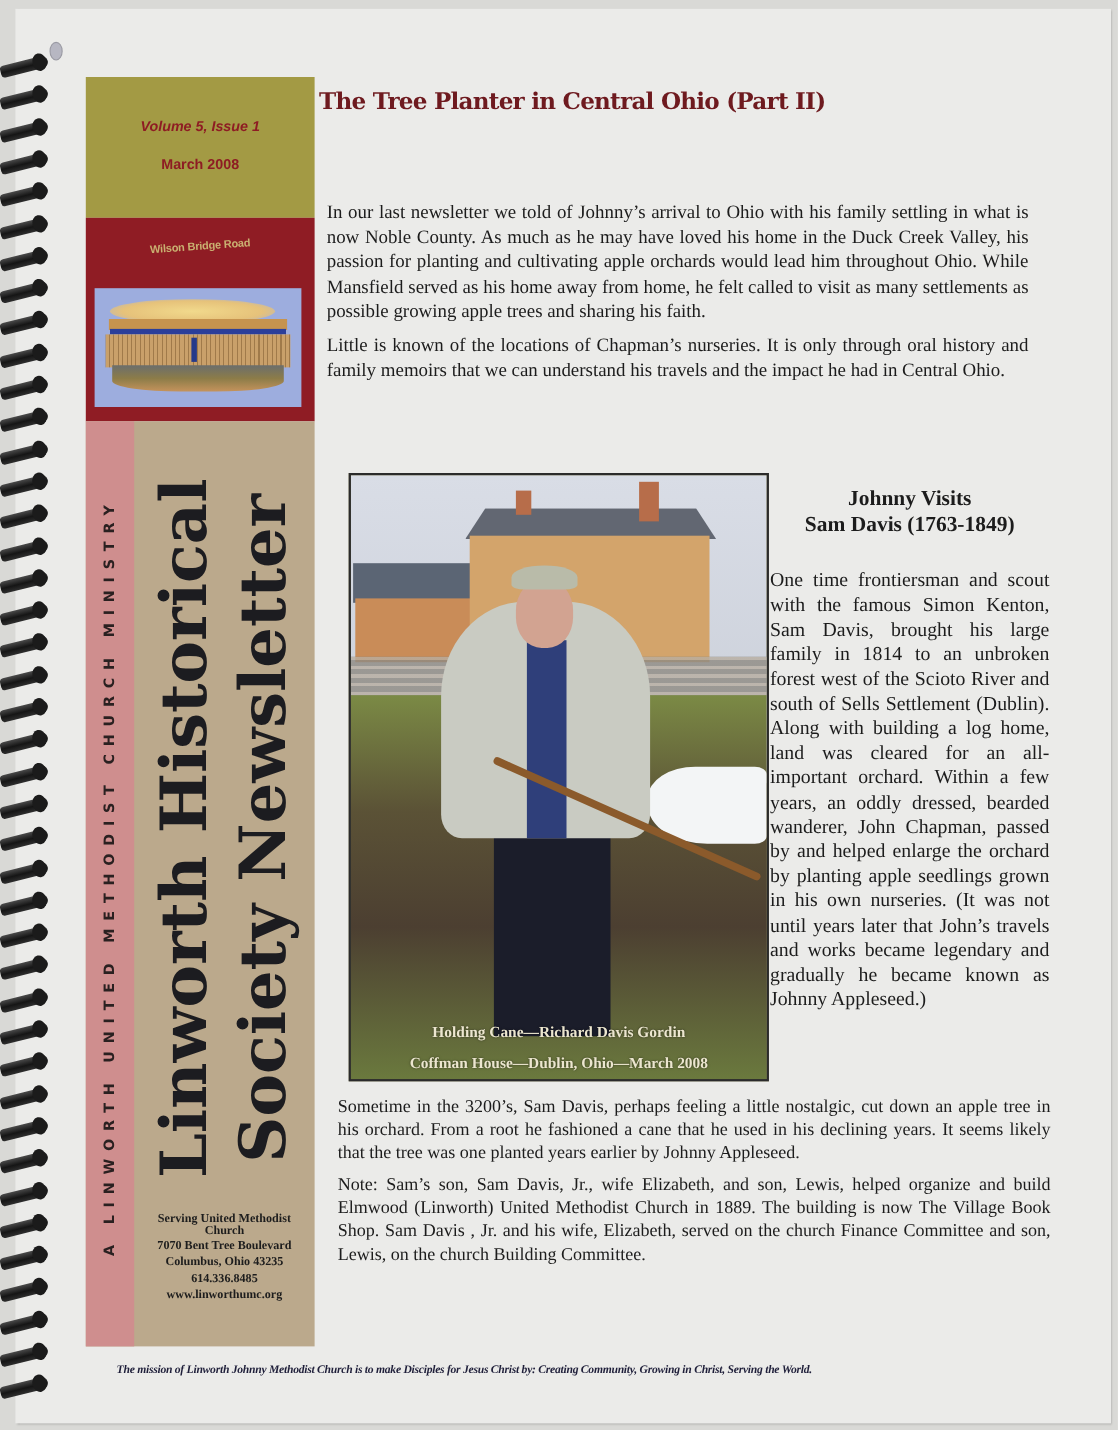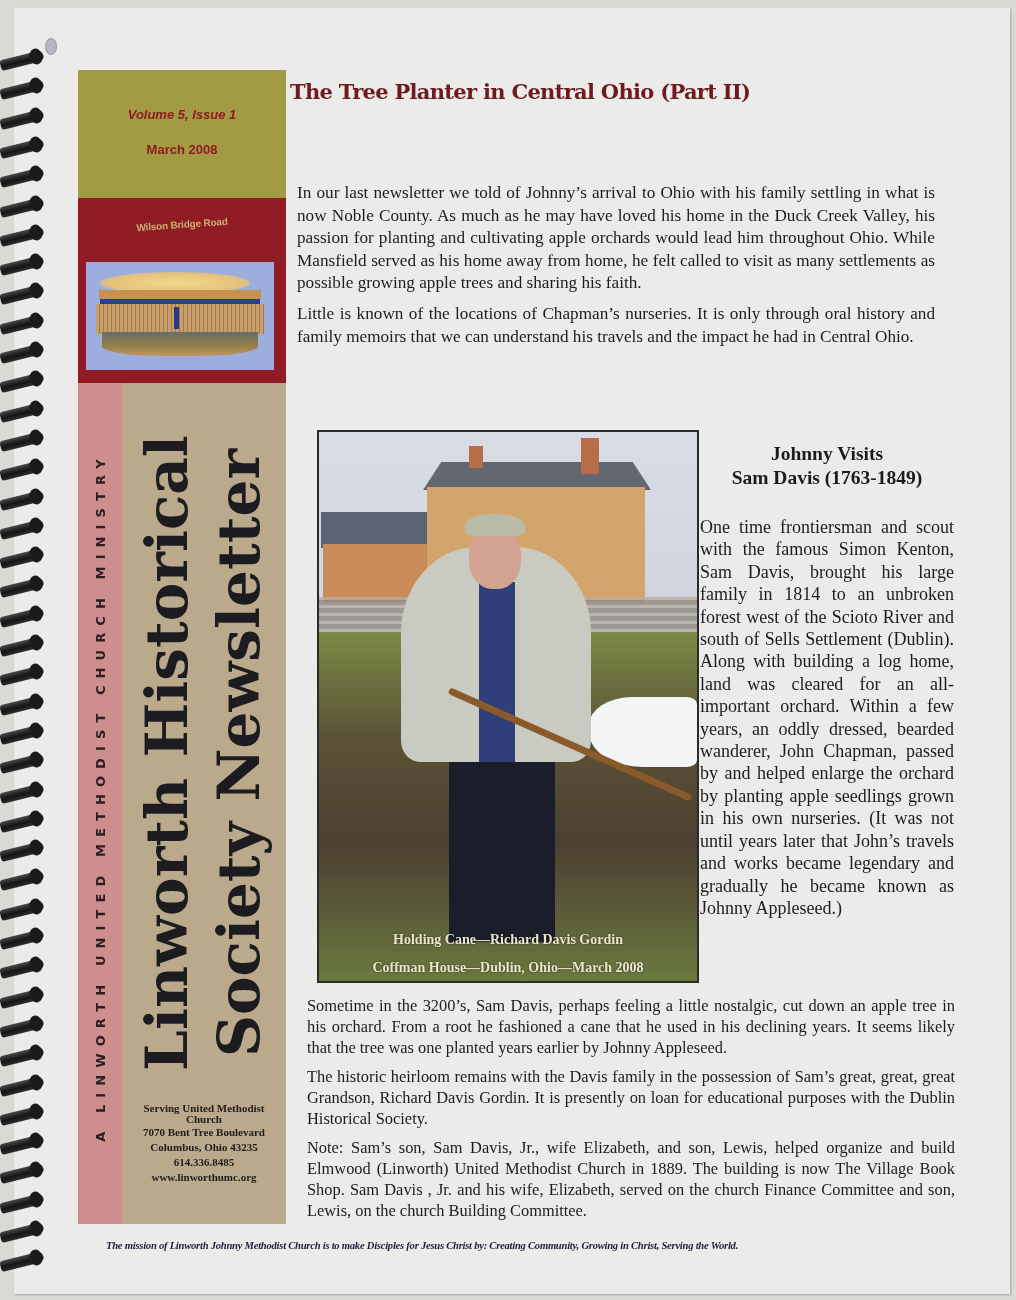--- a/index.html
+++ b/index.html
@@ -275,17 +275,16 @@
 <div class="sidebar-article">
   <h2 class="sa-heading">
     <span>Johnny Visits</span>
     <span>Sam Davis (1763-1849)</span>
   </h2>
   <p class="body-text sa-body">One time frontiersman and scout with the famous Simon Kenton, Sam Davis, brought his large family in 1814 to an unbroken forest west of the Scioto River and south of Sells Settlement (Dublin). Along with building a log home, land was cleared for an all-important orchard. Within a few years, an oddly dressed, bearded wanderer, John Chapman, passed by and helped enlarge the orchard by planting apple seedlings grown in his own nurseries. (It was not until years later that John’s travels and works became legendary and gradually he became known as Johnny Appleseed.)</p>
 </div>
 
 <div class="lower body-text">
   <p>Sometime in the 3200’s, Sam Davis, perhaps feeling a little nostalgic, cut down an apple tree in his orchard. From a root he fashioned a cane that he used in his declining years. It seems likely that the tree was one planted years earlier by Johnny Appleseed.</p>
-  <p>The historic heirloom remains with the Davis family in the possession of Sam’s great, great, great Grandson, Richard Davis Gordin. It is presently on loan for educational purposes with the Dublin Historical Society.</p>
   <p><span class="note-label">Note:</span><span> Sam’s son, Sam Davis, Jr., wife Elizabeth, and son, Lewis, helped organize and build Elmwood (Linworth) United Methodist Church in 1889. The building is now The Village Book Shop. Sam Davis , Jr. and his wife, Elizabeth, served on the church Finance Committee and son, Lewis, on the church Building Committee.</span></p>
 </div>
 
 <div class="mission">The mission of Linworth Johnny Methodist Church is to make Disciples for Jesus Christ by:  Creating Community, Growing in Christ, Serving the World.</div>
 
 </body></html>

